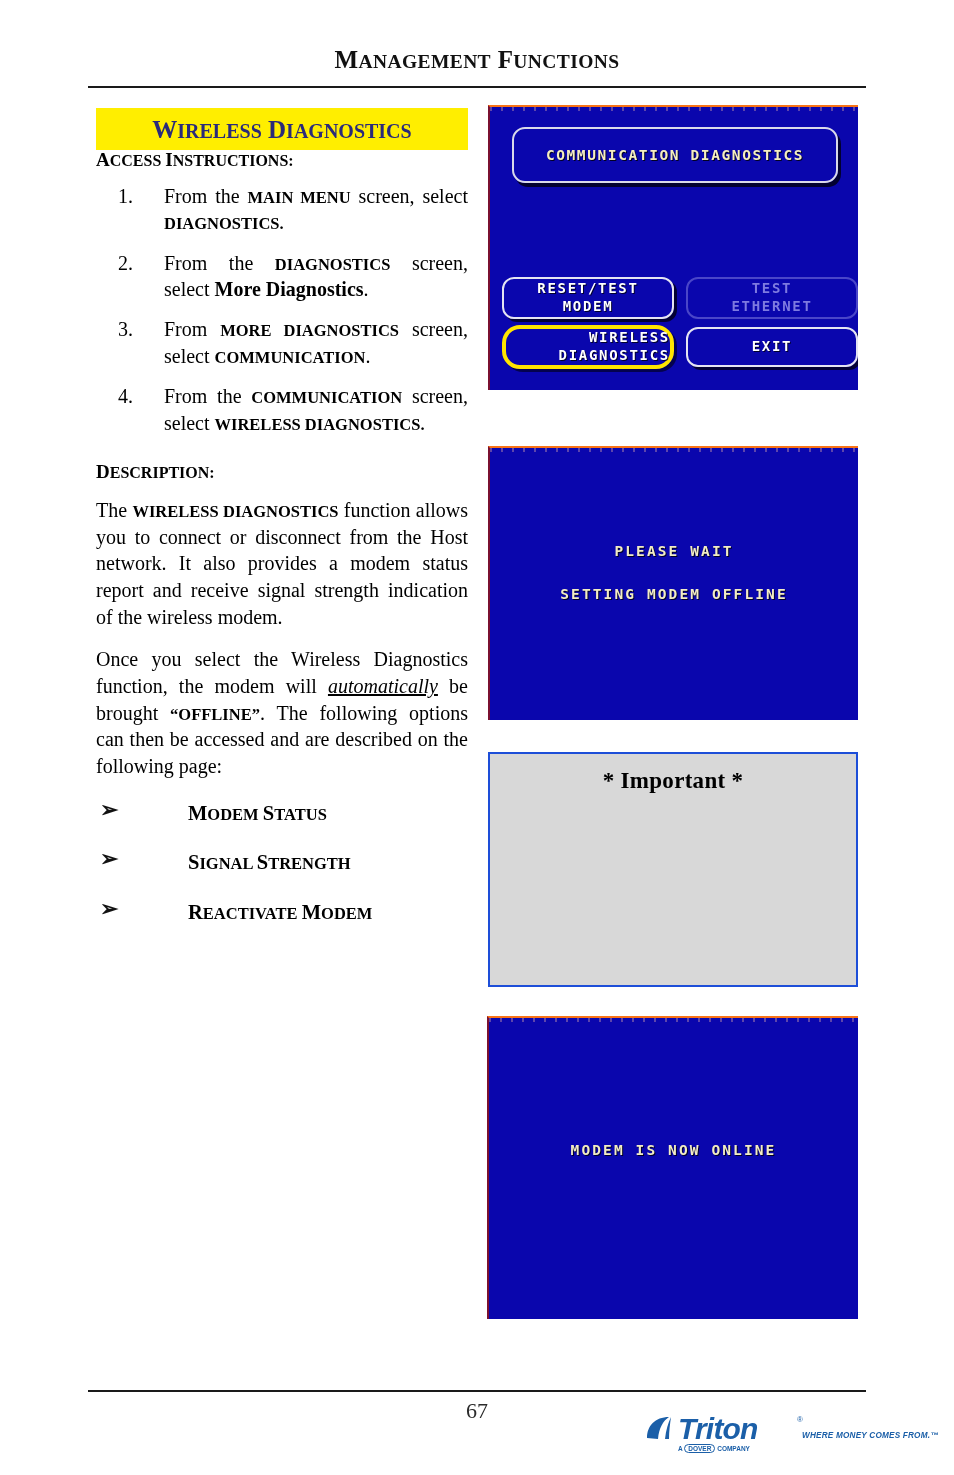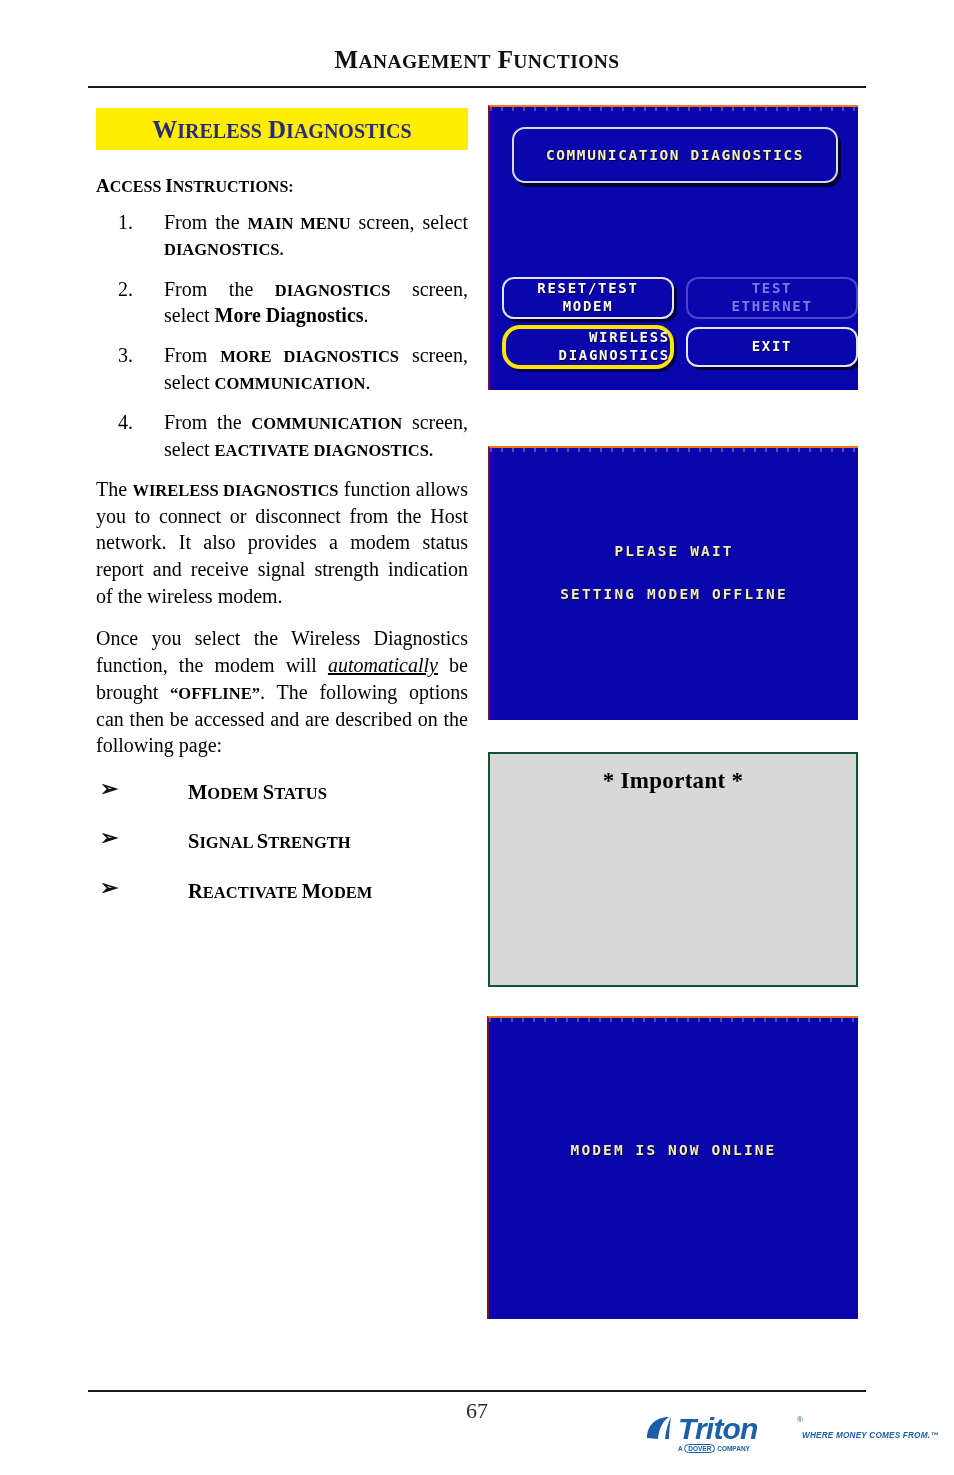--- a/index.html
+++ b/index.html
@@ -60,21 +60,20 @@
   .yellow-band .band-text {
     color: #2a2a7a;
     font-weight: bold;
     font-family: "Liberation Serif", serif;
     line-height: 1;
   }
   .band-text .c1 { font-size: 25px; }
   .band-text .c2 { font-size: 20px; }
 
   .section-head {
-    margin-top: 26px;
     font-weight: bold;
     font-size: 16px;
     line-height: 1.1;
   }
   .section-head .c1 { font-size: 19px; }
 
   ol.steps {
     margin: 12px 0 0 0;
     padding: 0;
     list-style: none;
@@ -234,21 +233,21 @@
   #msg-now-online   { top: 124px; }
 
   
   #important-box {
     position: absolute;
     left: 488px; top: 752px;
     width: 370px;
     height: 235px;
     box-sizing: border-box;
     background: #d8d8d8;
-    border: 2px solid #14532d;
+    border: 2px solid #1d4ed8;
     padding: 14px 20px 0 20px;
   }
   #important-box .imp-title {
     text-align: center;
     font-size: 23px;
     font-weight: bold;
     letter-spacing: 0.3px;
     margin-bottom: 9px;
   }
   #important-box .imp-body {
@@ -343,23 +342,24 @@
   <div class="yellow-band">
     <span class="band-text"><span class="c1">W</span><span class="c2">IRELESS</span><span class="c1"> </span><span class="c1">D</span><span class="c2">IAGNOSTICS</span></span>
   </div>
 
   <div class="section-head"><span class="c1">A</span><span>CCESS </span><span class="c1">I</span><span>NSTRUCTIONS:</span></div>
 
   <ol class="steps">
     <li><span>From the </span><span class="sc">MAIN MENU</span><span> screen, select </span><span class="sc">DIAGNOSTICS.</span></li>
     <li><span>From the </span><span class="sc">DIAGNOSTICS</span><span> screen, select </span><span class="bold-norm">More Diagnostics</span><span>.</span></li>
     <li><span>From </span><span class="sc">MORE DIAGNOSTICS</span><span> screen, select </span><span class="sc">COMMUNICATION</span><span>.</span></li>
-    <li><span>From the </span><span class="sc">COMMUNICATION</span><span> screen, select </span><span class="sc">EACTIVATE DIAGNOSTICS.</span></li>
+    <li><span>From the </span><span class="sc">COMMUNICATION</span><span> screen, select </span><span class="sc">WIRELESS DIAGNOSTICS.</span></li>
   </ol>
 
+  <div class="section-head desc-head"><span class="c1">D</span><span>ESCRIPTION:</span></div>
 
   <p class="body-para" style="margin-top:14px"><span>The </span><span class="sc">WIRELESS DIAGNOSTICS</span><span> function allows you to connect or disconnect from the Host network.  It also provides a modem status report and receive signal strength indication of the wireless modem.</span></p>
 
   <p class="body-para"><span>Once you select the Wireless Diagnostics function, the modem will </span><span class="ital-ul">automatically</span><span> be brought </span><span class="sc">“OFFLINE”</span><span>. The following options can then be accessed and are described on the following page:</span></p>
 
   <ul class="arrow-list">
     <li><span class="arrow">➢</span><span class="scu">M</span><span>ODEM </span><span class="scu">S</span><span>TATUS</span></li>
     <li><span class="arrow">➢</span><span class="scu">S</span><span>IGNAL  </span><span class="scu">S</span><span>TRENGTH</span></li>
     <li><span class="arrow">➢</span><span class="scu">R</span><span>EACTIVATE </span><span class="scu">M</span><span>ODEM</span></li>
   </ul>

